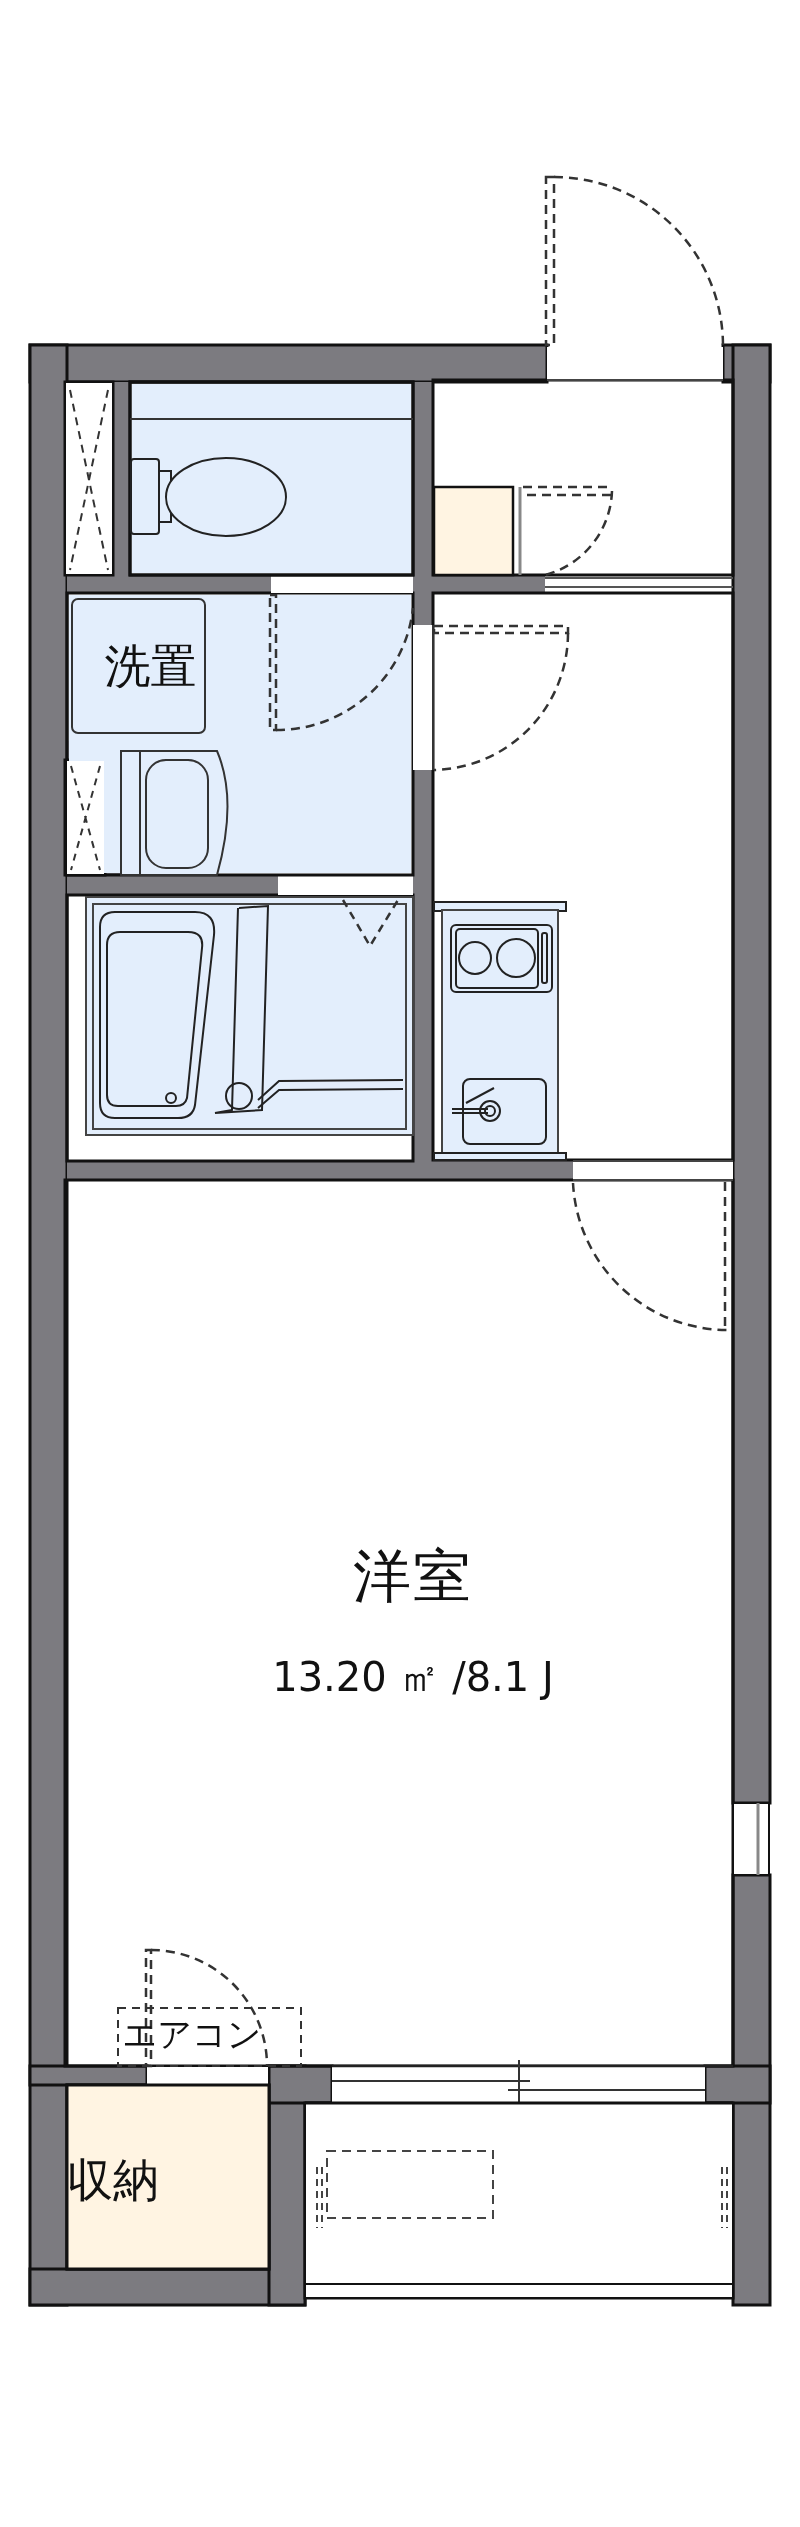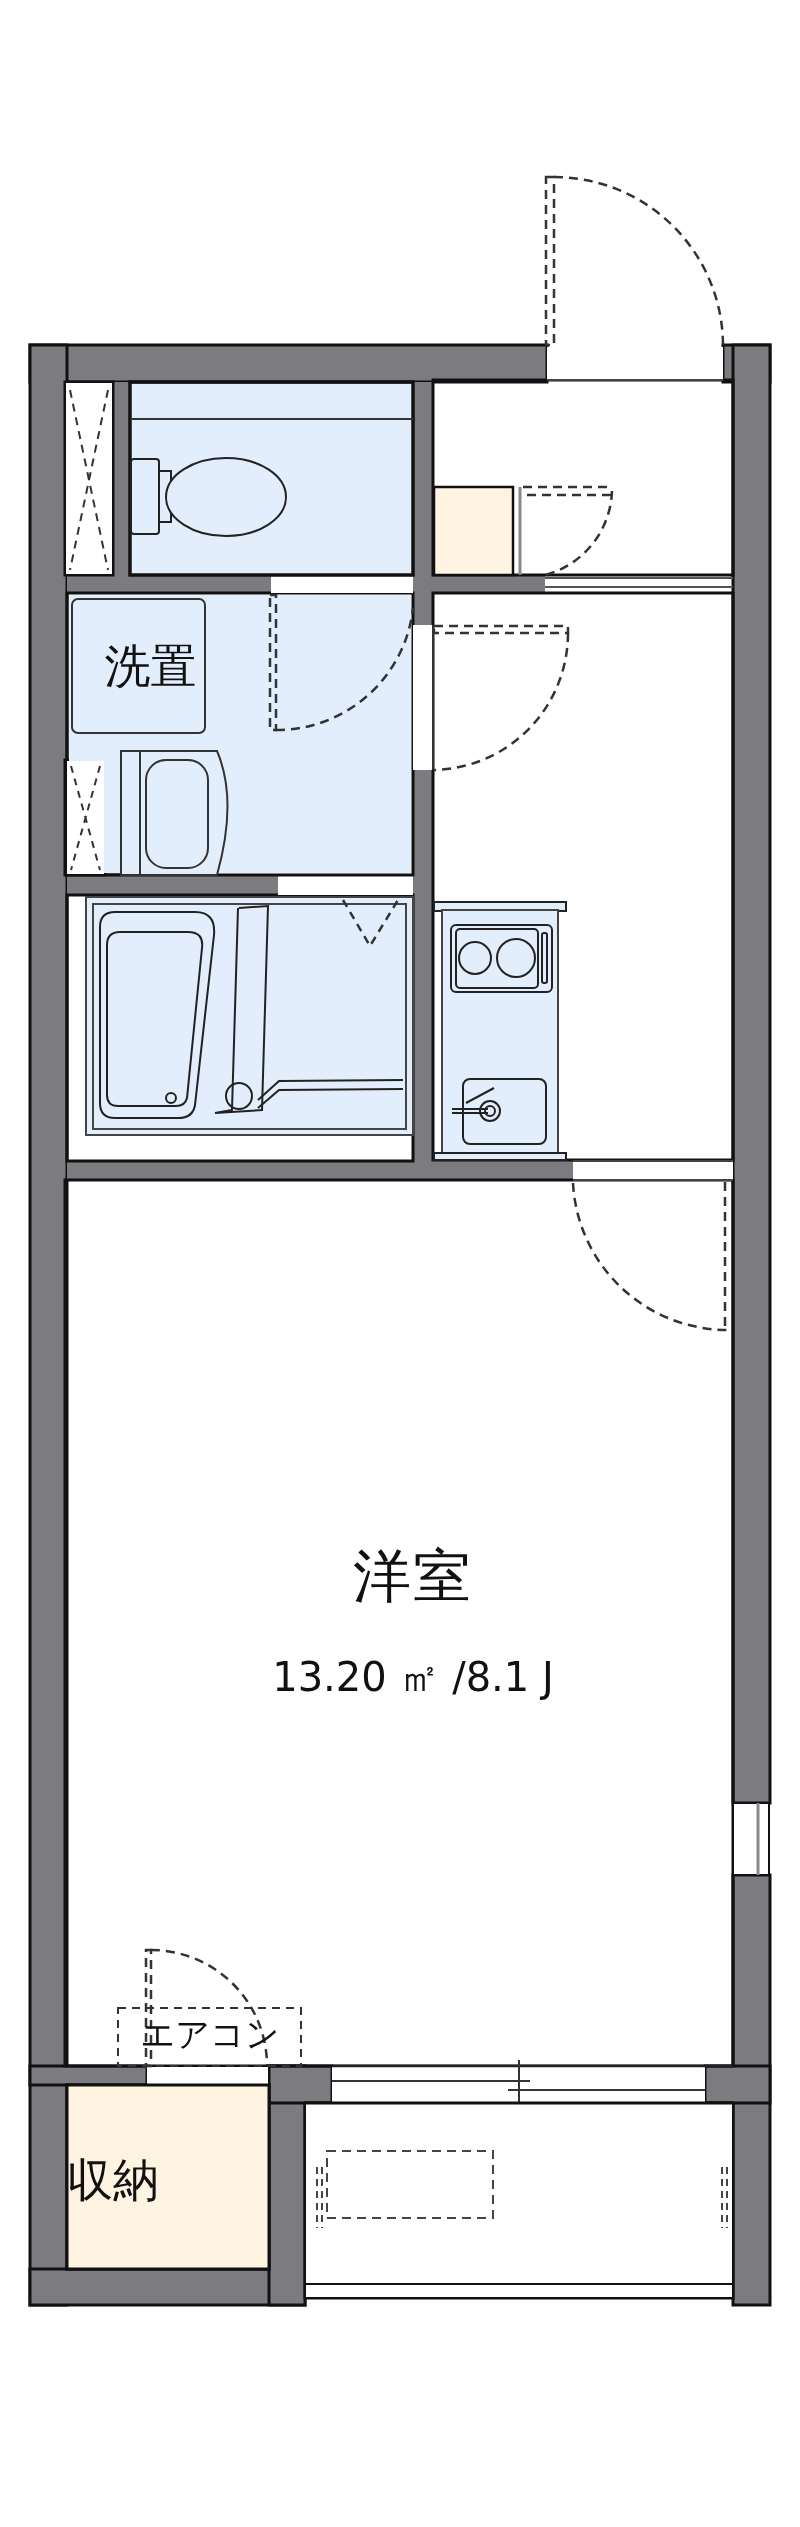--- a/index.html
+++ b/index.html
@@ -2,21 +2,21 @@
 <html><head>
 <meta charset="utf-8">
 <style>
   html, body { margin:0; padding:0; background:#ffffff; }
   body { width:800px; height:2527px; position:relative; overflow:hidden; font-family:"DejaVu Sans", sans-serif; }
   #plan { position:absolute; left:0; top:0; width:800px; height:2527px; }
   .lbl { position:absolute; color:#111; white-space:nowrap; font-family:"DejaVu Sans", sans-serif; }
   .room-name { font-size:58px; left:0; width:826px; text-align:center; top:1538px; letter-spacing:2px; }
   .room-size { font-size:40px; left:0; width:826px; text-align:center; top:1650px; }
   .wash-label { font-size:46px; left:71px; width:159px; text-align:center; top:636px; }
-  .ac-label { font-size:34px; left:118px; width:184px; text-align:center; top:2012px; }
+  .ac-label { font-size:34px; left:100px; width:184px; text-align:center; top:2012px; }
   .storage-label { font-size:46px; left:67px; width:202px; text-align:left; top:2150px; }
 </style>
 </head>
 <body>
 
 <svg id="plan" viewBox="0 0 800 2527" xmlns="http://www.w3.org/2000/svg">
 
   <g fill="#7c7b80" stroke="#111" stroke-width="3">
 
     <rect x="30" y="345" width="517" height="37"></rect>

